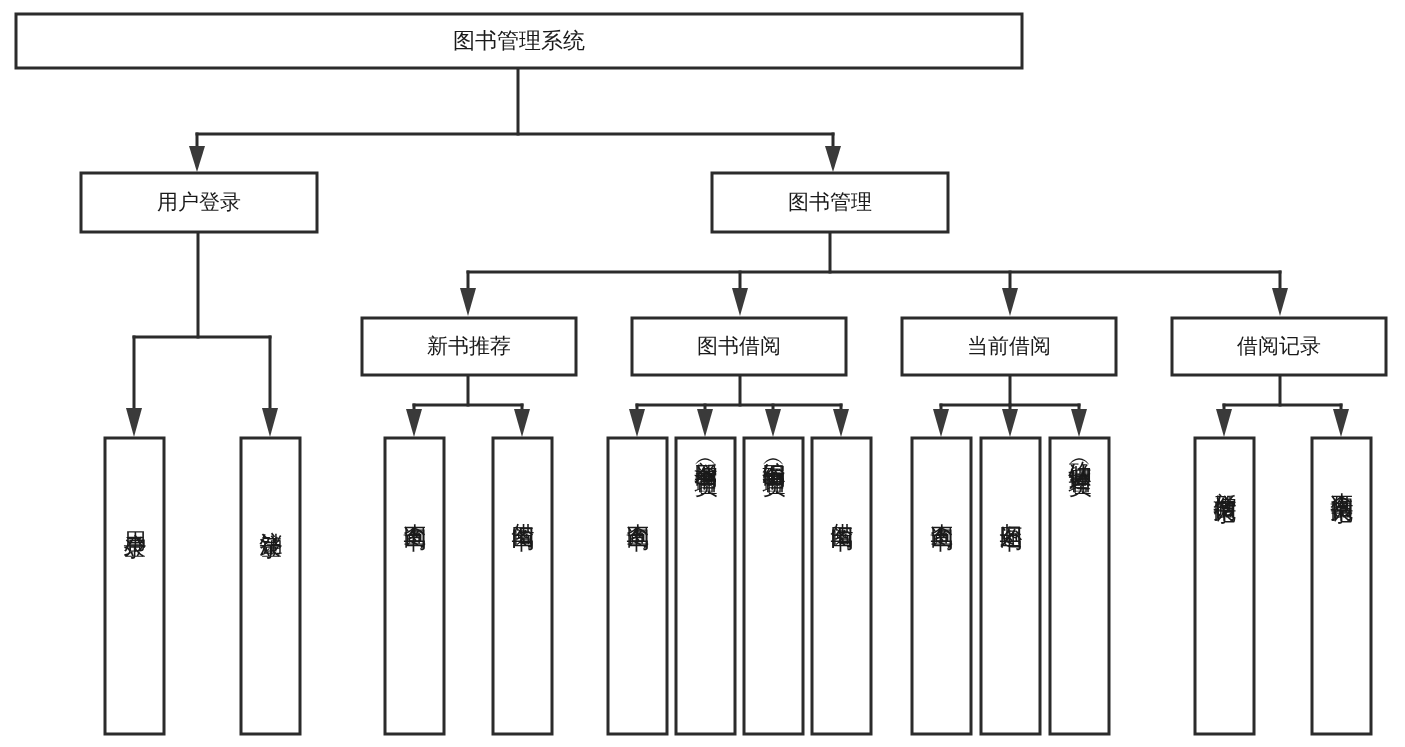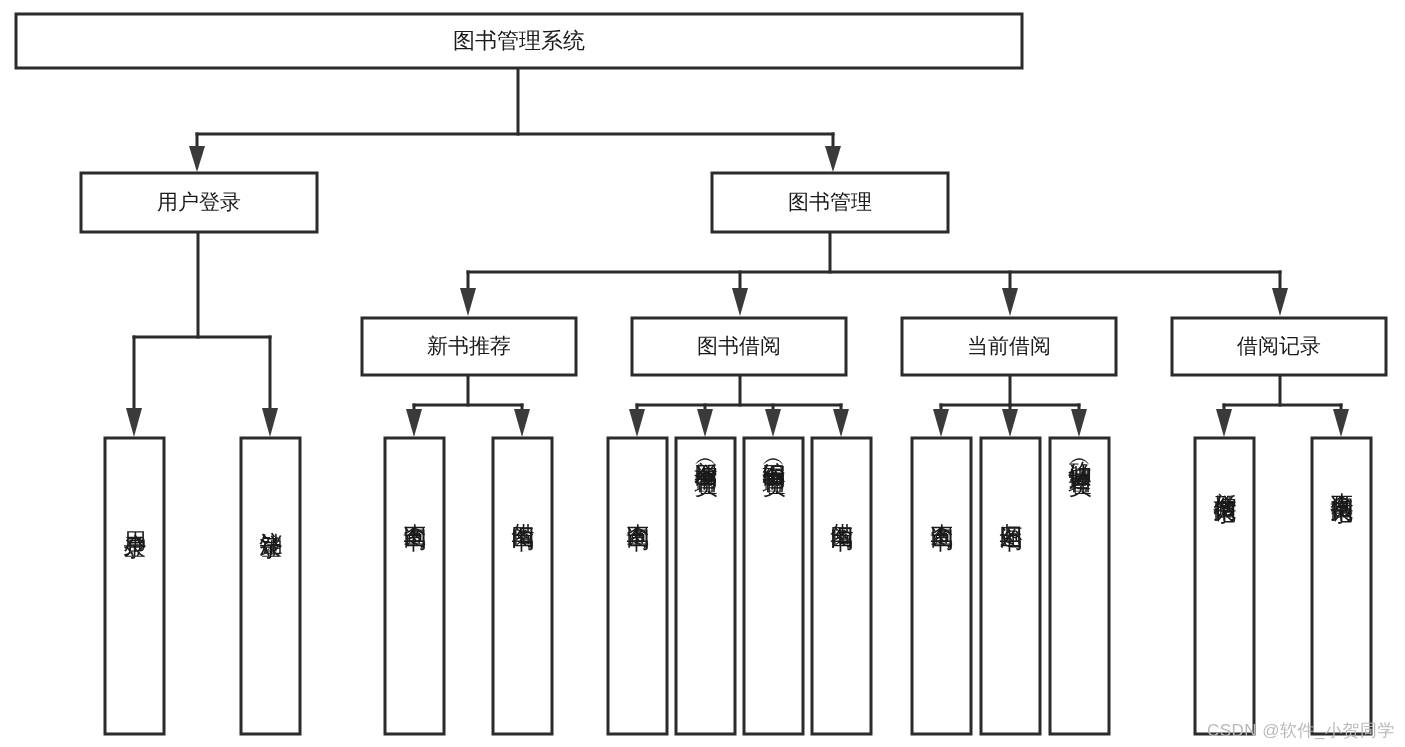--- a/index.html
+++ b/index.html
@@ -256,15 +256,14 @@
     <span class="vlabel">确认归还（管理员）</span>
   </div>
 
   <div class="vlabel-wrap" style="left:1195px; top:474px; width:59px; height:258px;">
     <span class="vlabel">新增借阅记录</span>
   </div>
   <div class="vlabel-wrap" style="left:1312px; top:474px; width:59px; height:258px;">
     <span class="vlabel">查询借阅记录</span>
   </div>
 
-  <div class="watermark">CSDN @软件_小贺同学</div>
 
 </div>
 
 </body></html>

